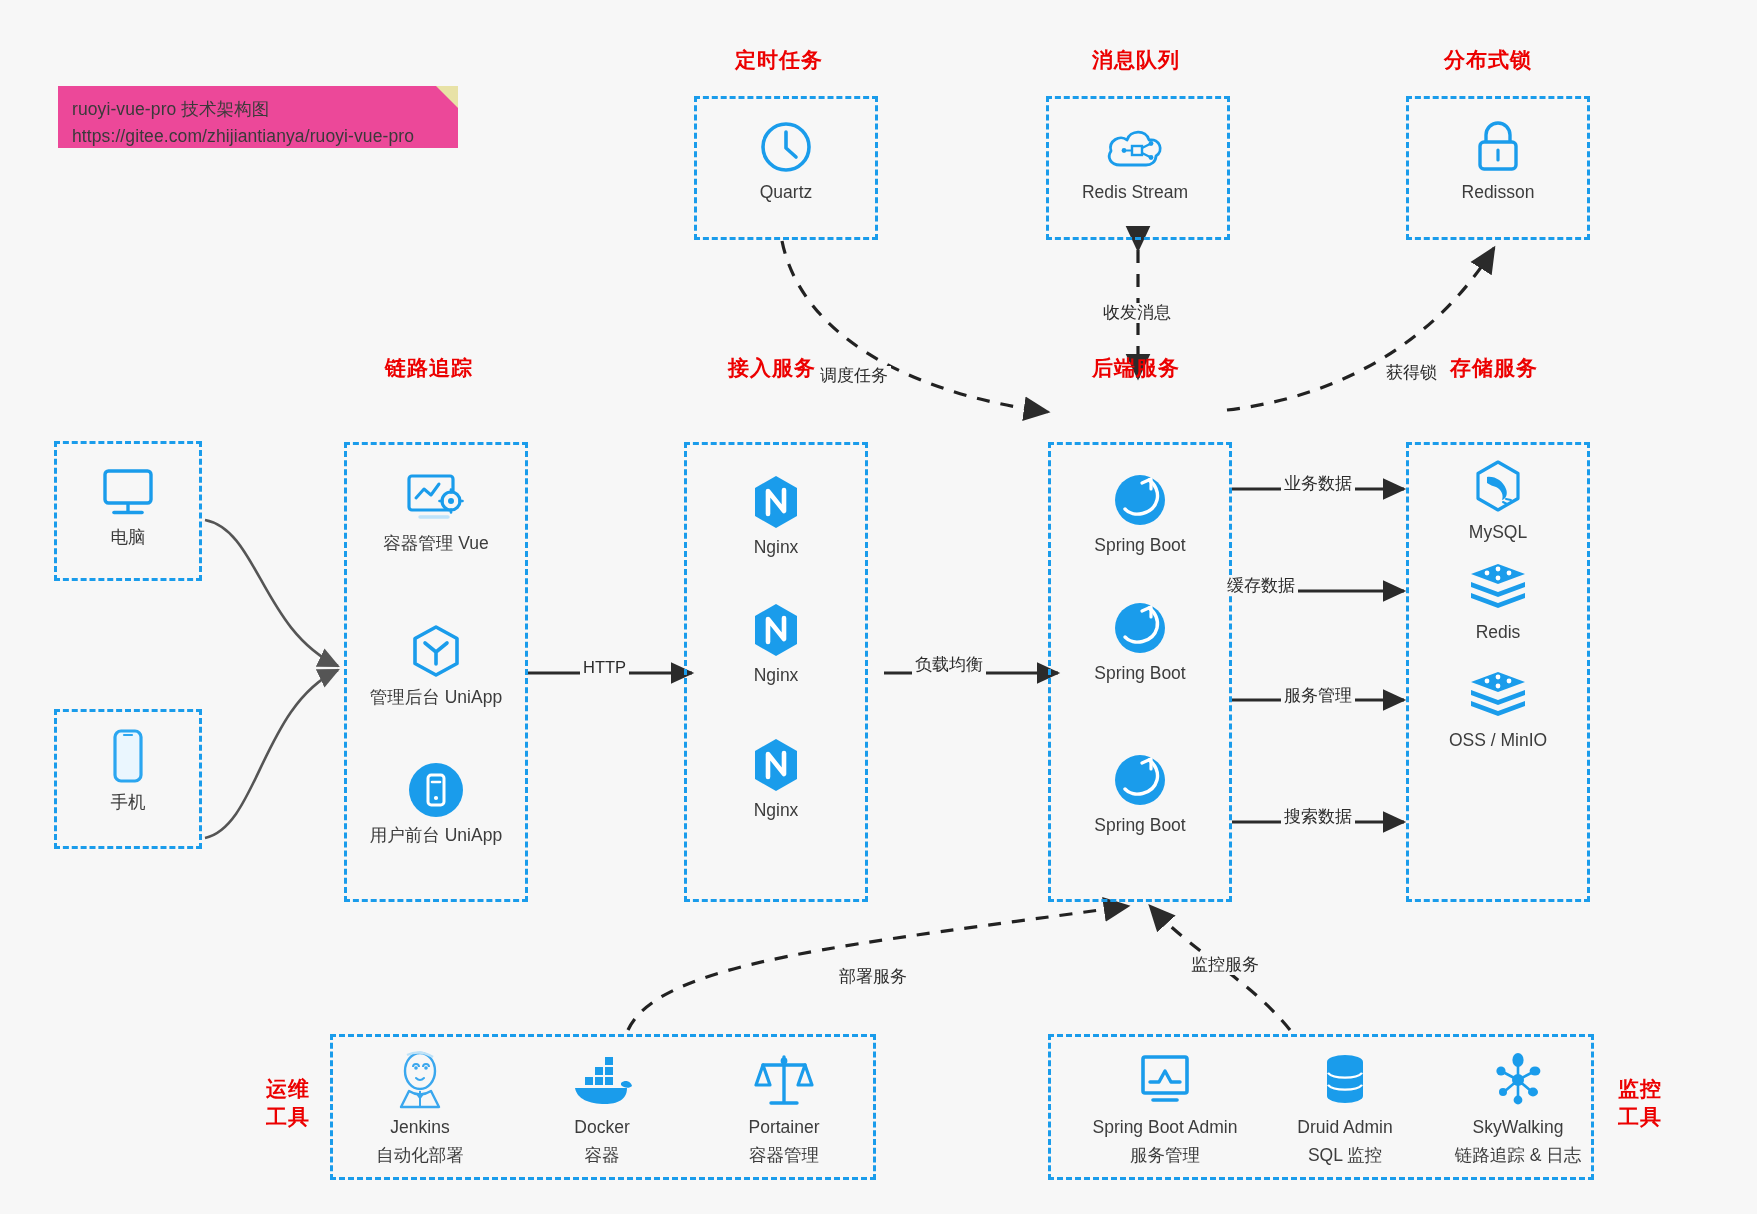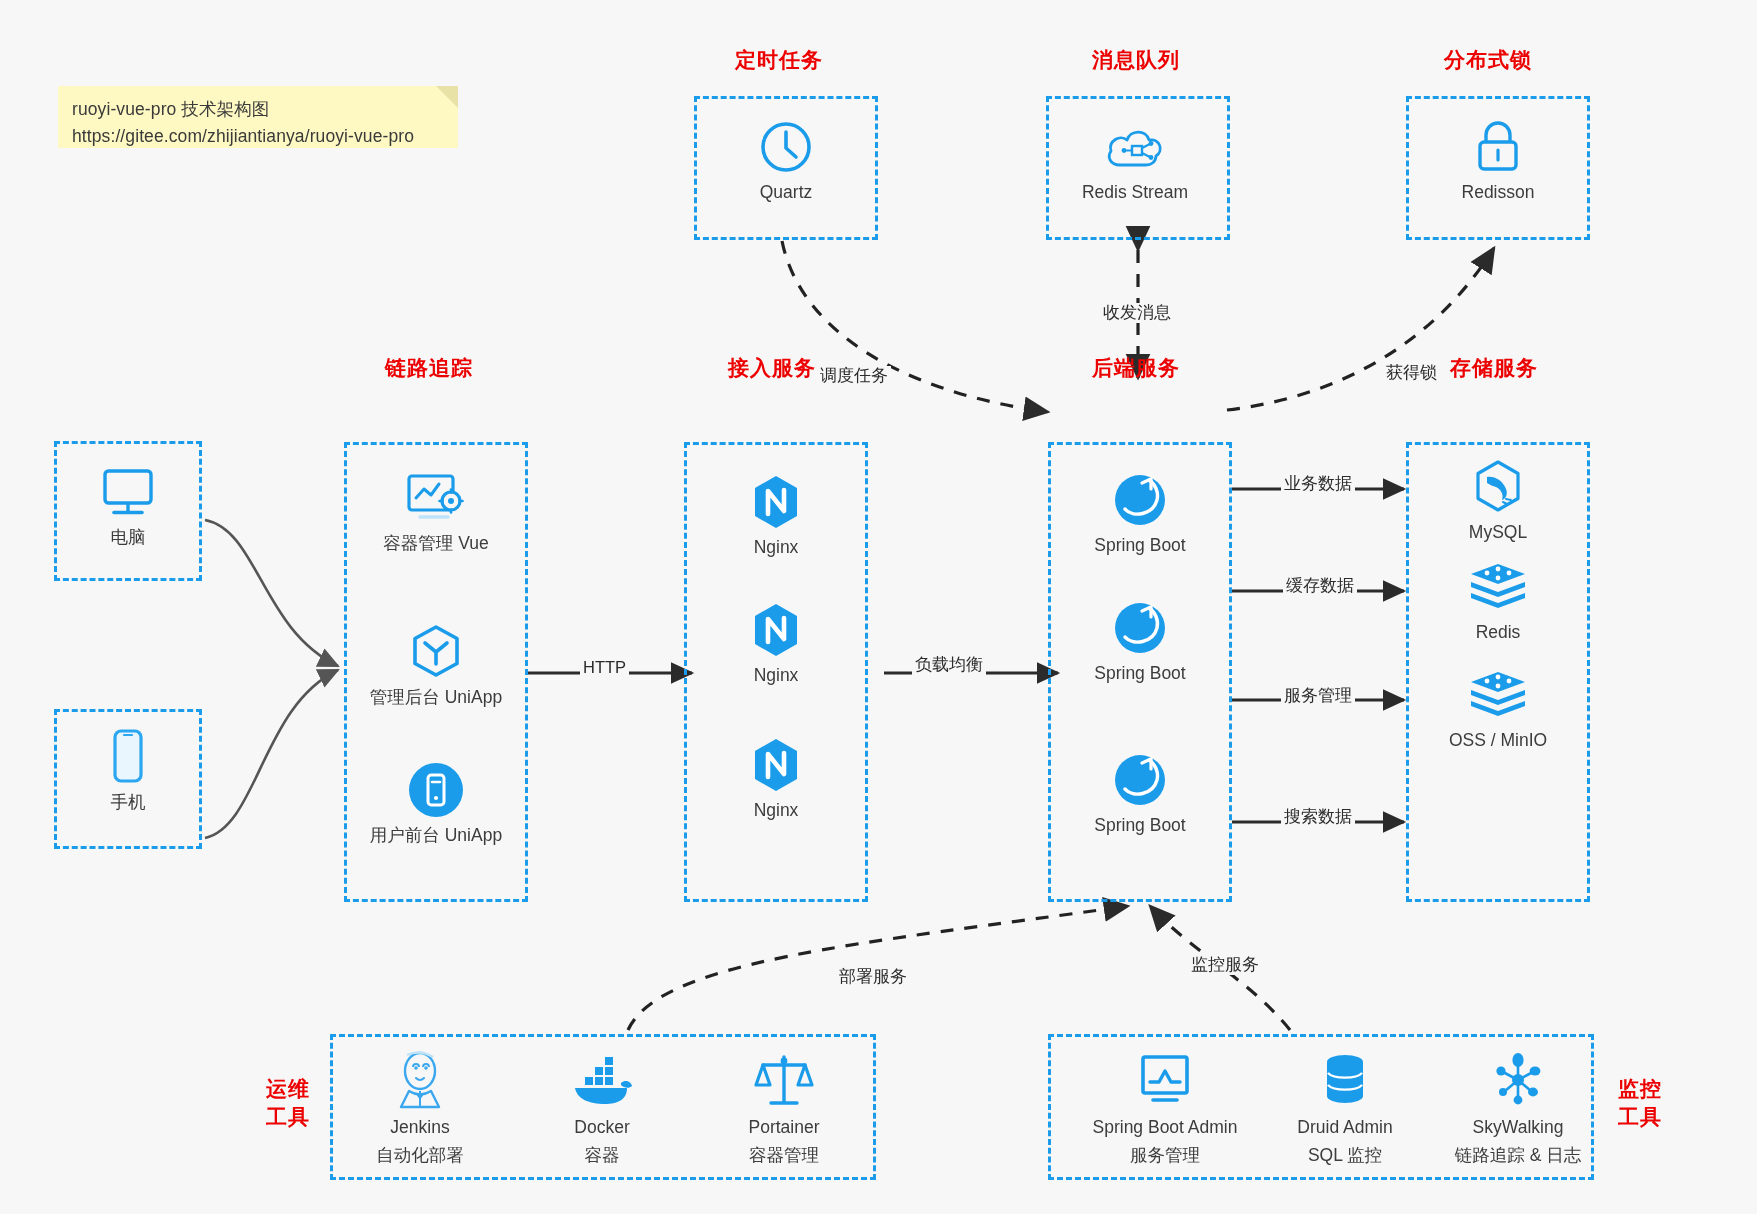--- a/index.html
+++ b/index.html
@@ -12,21 +12,21 @@
     font-family: "Liberation Sans", "DejaVu Sans", sans-serif;
     overflow: hidden;
   }
   #stage { position: absolute; inset: 0; }
 
   
   .note {
     position: absolute;
     left: 58px; top: 86px;
     width: 400px; height: 62px;
-    background: #fef9c3;
+    background: #ec4899;
     padding: 10px 14px 0 14px;
     box-sizing: border-box;
     font-size: 17.5px;
     color: #3a3a3a;
     line-height: 1.55;
     letter-spacing: .1px;
   }
   .note .fold {
     position: absolute; right: 0; top: 0;
     width: 0; height: 0;
@@ -308,21 +308,21 @@
       <svg width="58" height="58" viewBox="0 0 58 58">
         <circle cx="29" cy="29" r="25" fill="#1a9ceb"></circle>
         <path d="M14 38 C22 47 42 44 46 29 C48 21 44 13 38 9" fill="none" stroke="#fff" stroke-width="3.4" stroke-linecap="round"></path>
         <path d="M40 8 L40 18 M40 8 L31 12" fill="none" stroke="#fff" stroke-width="3.2" stroke-linecap="round"></path>
       </svg>
     </div>
     <div class="cap">Spring Boot</div>
   </div>
 
   <div class="elabel cn" style="left:1281px; top:474px;">业务数据</div>
-  <div class="elabel cn" style="left:1283px; top:576px;">缓存数据</div>
+  <div class="elabel cn" style="left:1224px; top:576px;">缓存数据</div>
   <div class="elabel cn" style="left:1281px; top:686px;">服务管理</div>
   <div class="elabel cn" style="left:1281px; top:807px;">搜索数据</div>
 
   <div class="gtitle" style="left:1450px; top:354px;">存储服务</div>
   <div class="dbox" style="left:1406px; top:442px; width:184px; height:460px;"></div>
 
   <div class="node" style="left:1423px; top:457px;">
     <div class="ibox">
       <svg width="56" height="56" viewBox="0 0 56 56">
         <path d="M28 3 L48 14.5 L48 39.5 L28 51 L8 39.5 L8 14.5 Z" fill="none" stroke="#1a9ceb" stroke-width="3.2" stroke-linejoin="round"></path>

